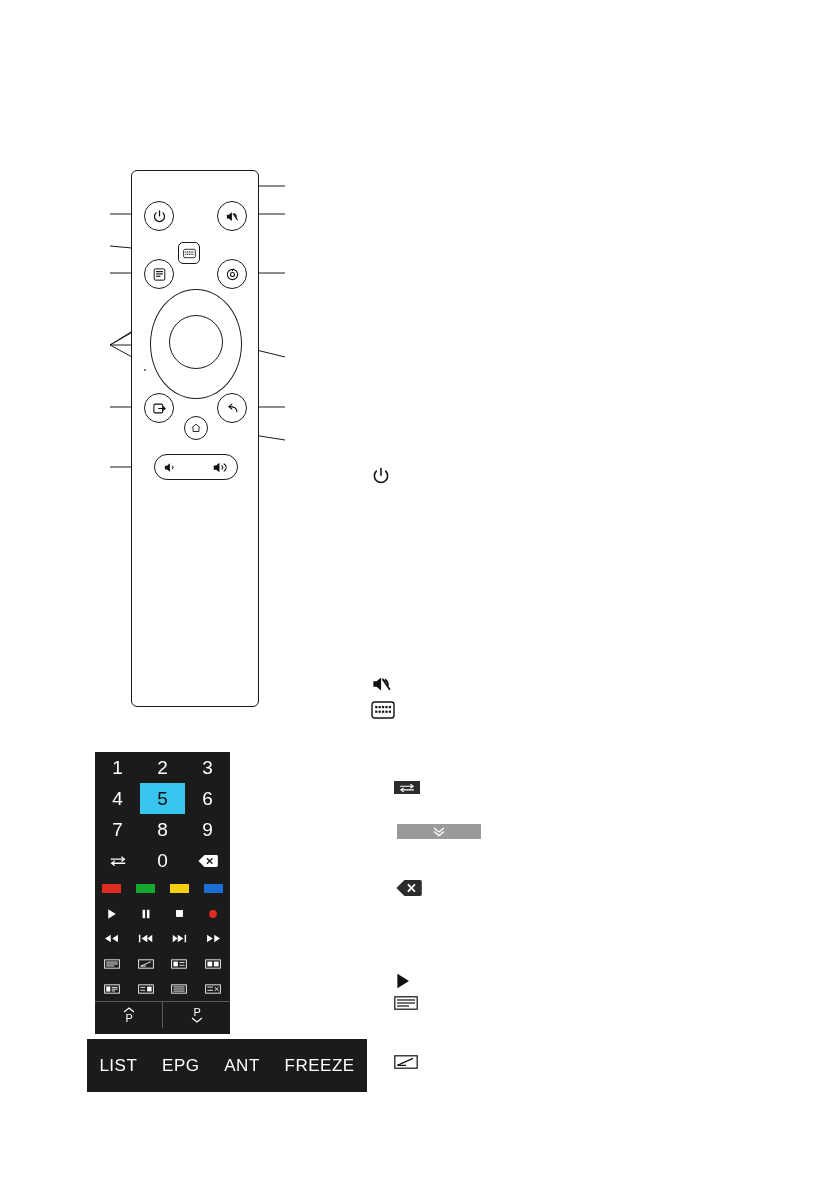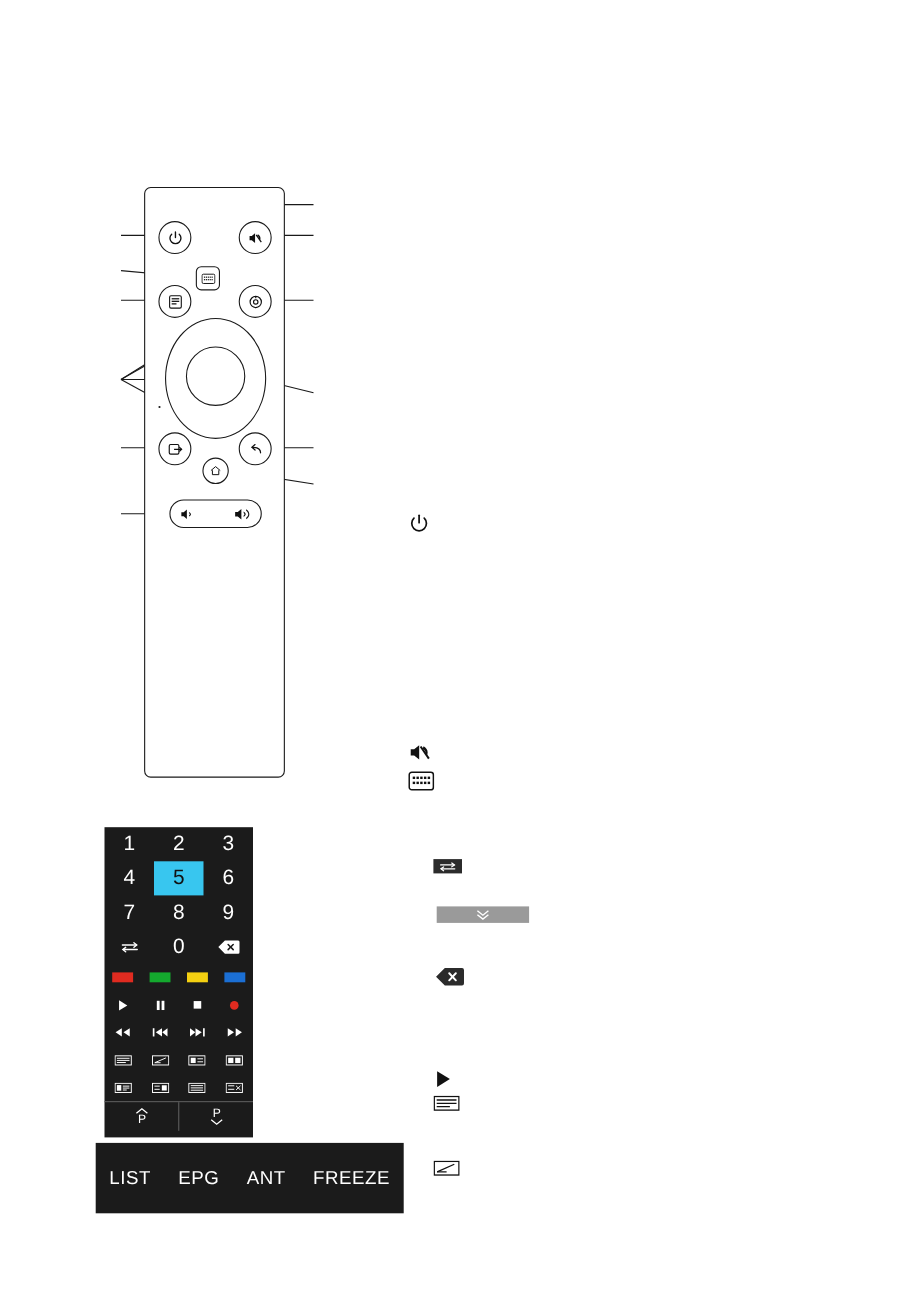--- a/index.html
+++ b/index.html
@@ -149,21 +149,21 @@
     font-size: 11px;
   }
   .pgcell + .pgcell { border-left: 1px solid #5c5c5c; }
 
   
   #labelbar {
     position: absolute;
     left: 87px;
     top: 1039px;
     width: 280px;
-    height: 64px;
+    height: 53px;
     background: #1b1b1b;
     display: flex;
     align-items: center;
     justify-content: space-around;
   }
   #labelbar .lb {
     color: #ffffff;
     font-size: 17px;
     letter-spacing: 0.5px;
     font-family: "Liberation Sans", sans-serif;

